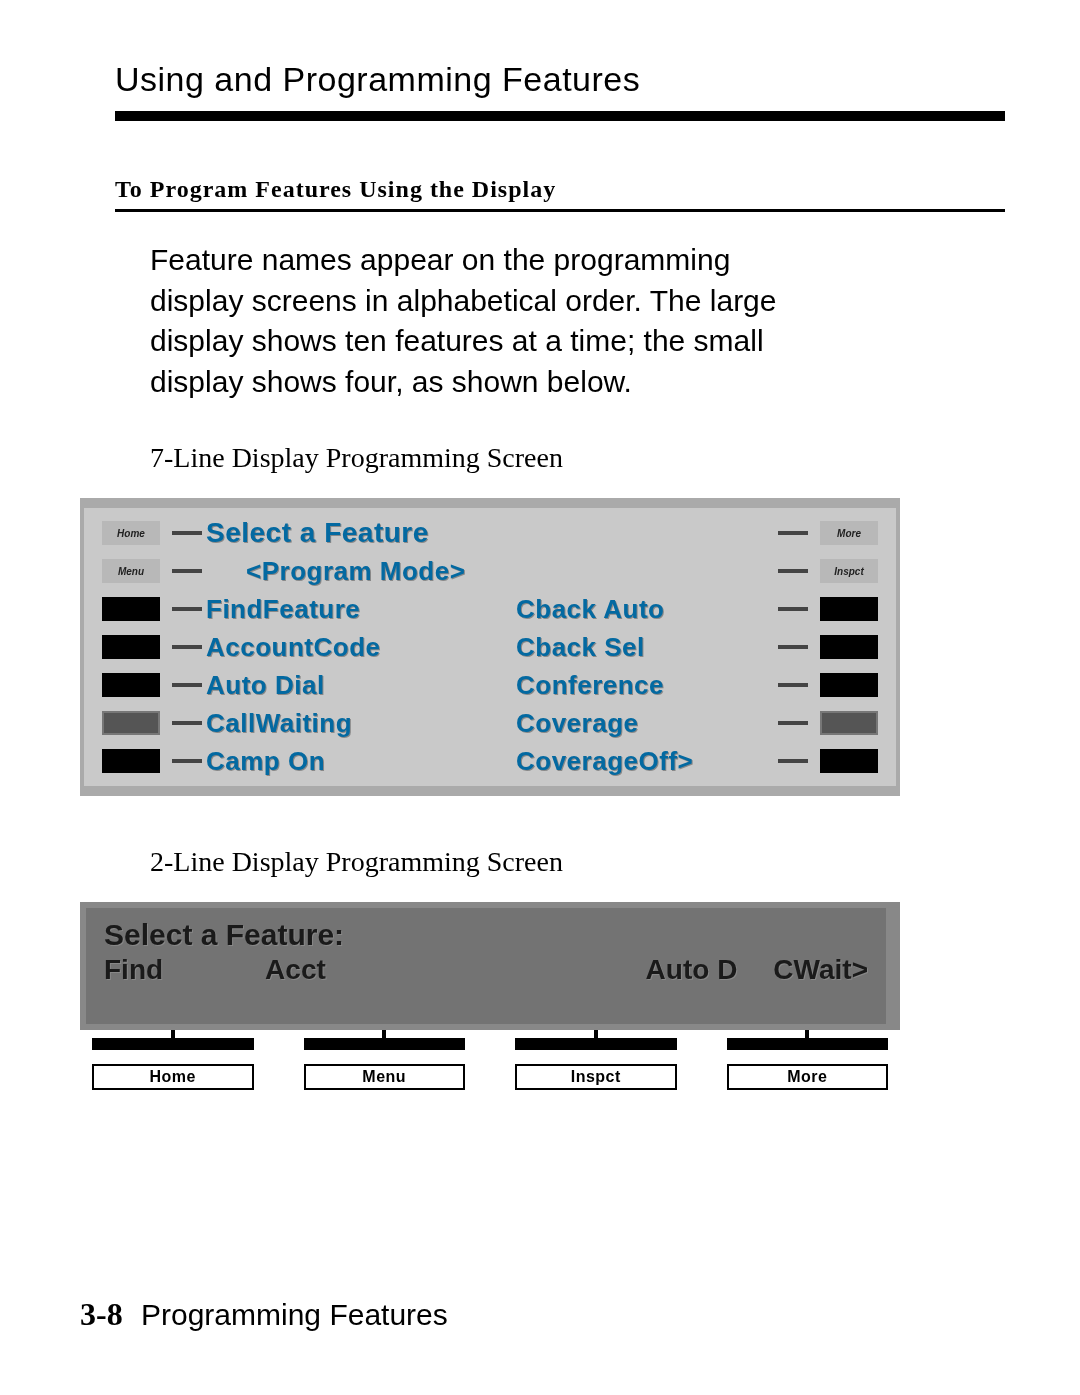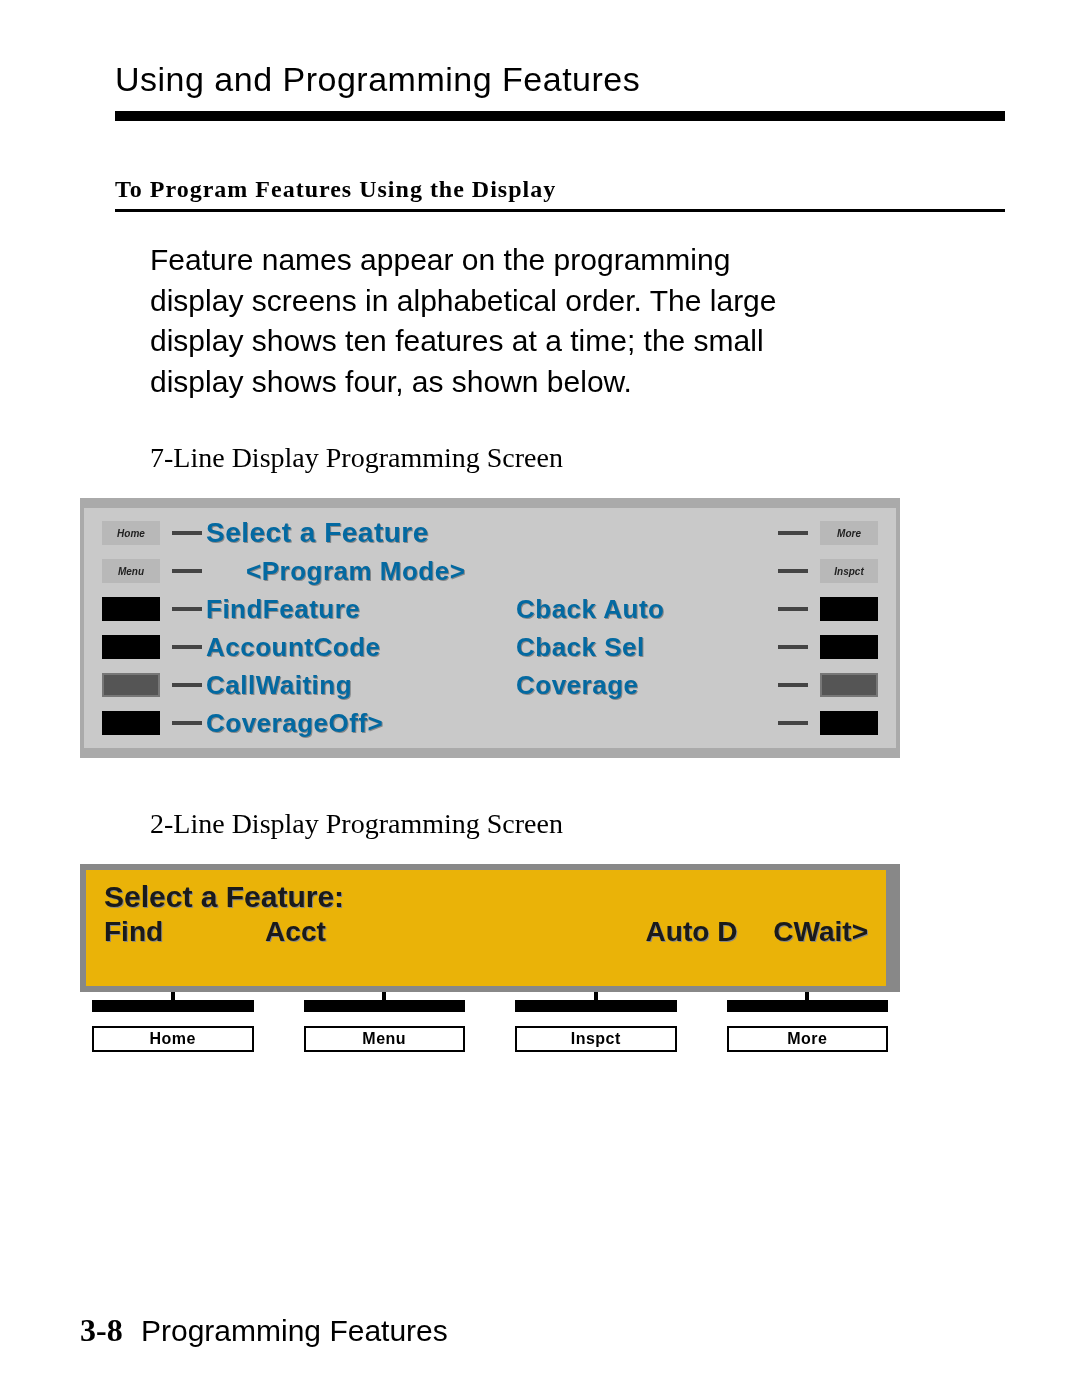--- a/index.html
+++ b/index.html
@@ -65,39 +65,39 @@
     text-shadow:1px 1px 0 #888;
   }
   .d7-line span{display:inline-block;}
   .d7-left{flex:0 0 280px;}
   .d7-title{font-size:28px;}
   .d7-sub{font-size:26px;padding-left:40px;}
 
   
   .display2-wrap{width:820px;margin:0 auto 30px auto;}
   .display2{
-    border:6px solid #888;border-right-width:14px;background:#eab308;
+    border:6px solid #888;border-right-width:14px;background:#737373;
     font-family:Arial,Helvetica,sans-serif;font-weight:900;color:#1a1a1a;
     padding:10px 18px 38px 18px;position:relative;
     text-shadow:1px 1px 0 #888;
   }
   .d2-title{font-size:30px;margin-bottom:2px;}
   .d2-row{display:flex;gap:36px;font-size:28px;}
   .d2-row span{flex:0 0 auto;white-space:nowrap;}
   .soft-strip{display:flex;gap:50px;margin:8px 12px 0 12px;}
   .soft-strip .bar{flex:1;height:12px;background:#000;position:relative;}
   .soft-strip .bar::after{content:"";position:absolute;left:50%;top:-8px;width:4px;height:8px;background:#000;transform:translateX(-50%);}
   .soft-labels{display:flex;gap:50px;margin:14px 12px 0 12px;}
   .soft-labels .btn{
     flex:1;border:2px solid #000;font-weight:700;font-size:16px;text-align:center;
     padding:2px 0;font-family:Arial,Helvetica,sans-serif;letter-spacing:0.5px;
   }
 
   .footer{
-    position:absolute;left:80px;bottom:46px;font-size:30px;
+    position:absolute;left:80px;bottom:62px;font-size:30px;
   }
   .footer b{
     font-family:"Times New Roman",Times,serif;font-weight:700;font-size:32px;
     margin-right:10px;
   }
 </style>
 </head>
 <body>
 
 <div class="page">
@@ -141,33 +141,44 @@
       <span class="side-btn"></span>
       <span class="stub"></span>
       <div class="mid d7-line">
         <span class="d7-left">AccountCode</span>
         <span>Cback Sel</span>
       </div>
       <span class="stub"></span>
       <span class="side-btn"></span>
     </div>
     <div class="display7-row">
+      <span class="side-btn"></span>
+      <span class="stub"></span>
+      <div class="mid d7-line">
+        <span class="d7-left">Auto Dial</span>
+        <span>Conference</span>
+      </div>
+      <span class="stub"></span>
+      <span class="side-btn"></span>
+    </div>
+    <div class="display7-row">
       <span class="side-btn light"></span>
       <span class="stub"></span>
       <div class="mid d7-line">
         <span class="d7-left">CallWaiting</span>
         <span>Coverage</span>
       </div>
       <span class="stub"></span>
       <span class="side-btn light"></span>
     </div>
     <div class="display7-row">
       <span class="side-btn"></span>
       <span class="stub"></span>
       <div class="mid d7-line">
+        <span class="d7-left">Camp On</span>
         <span>CoverageOff&gt;</span>
       </div>
       <span class="stub"></span>
       <span class="side-btn"></span>
     </div>
   </div>
 
   <div class="sub-title">2-Line Display Programming Screen</div>
 
   <div class="display2-wrap">

